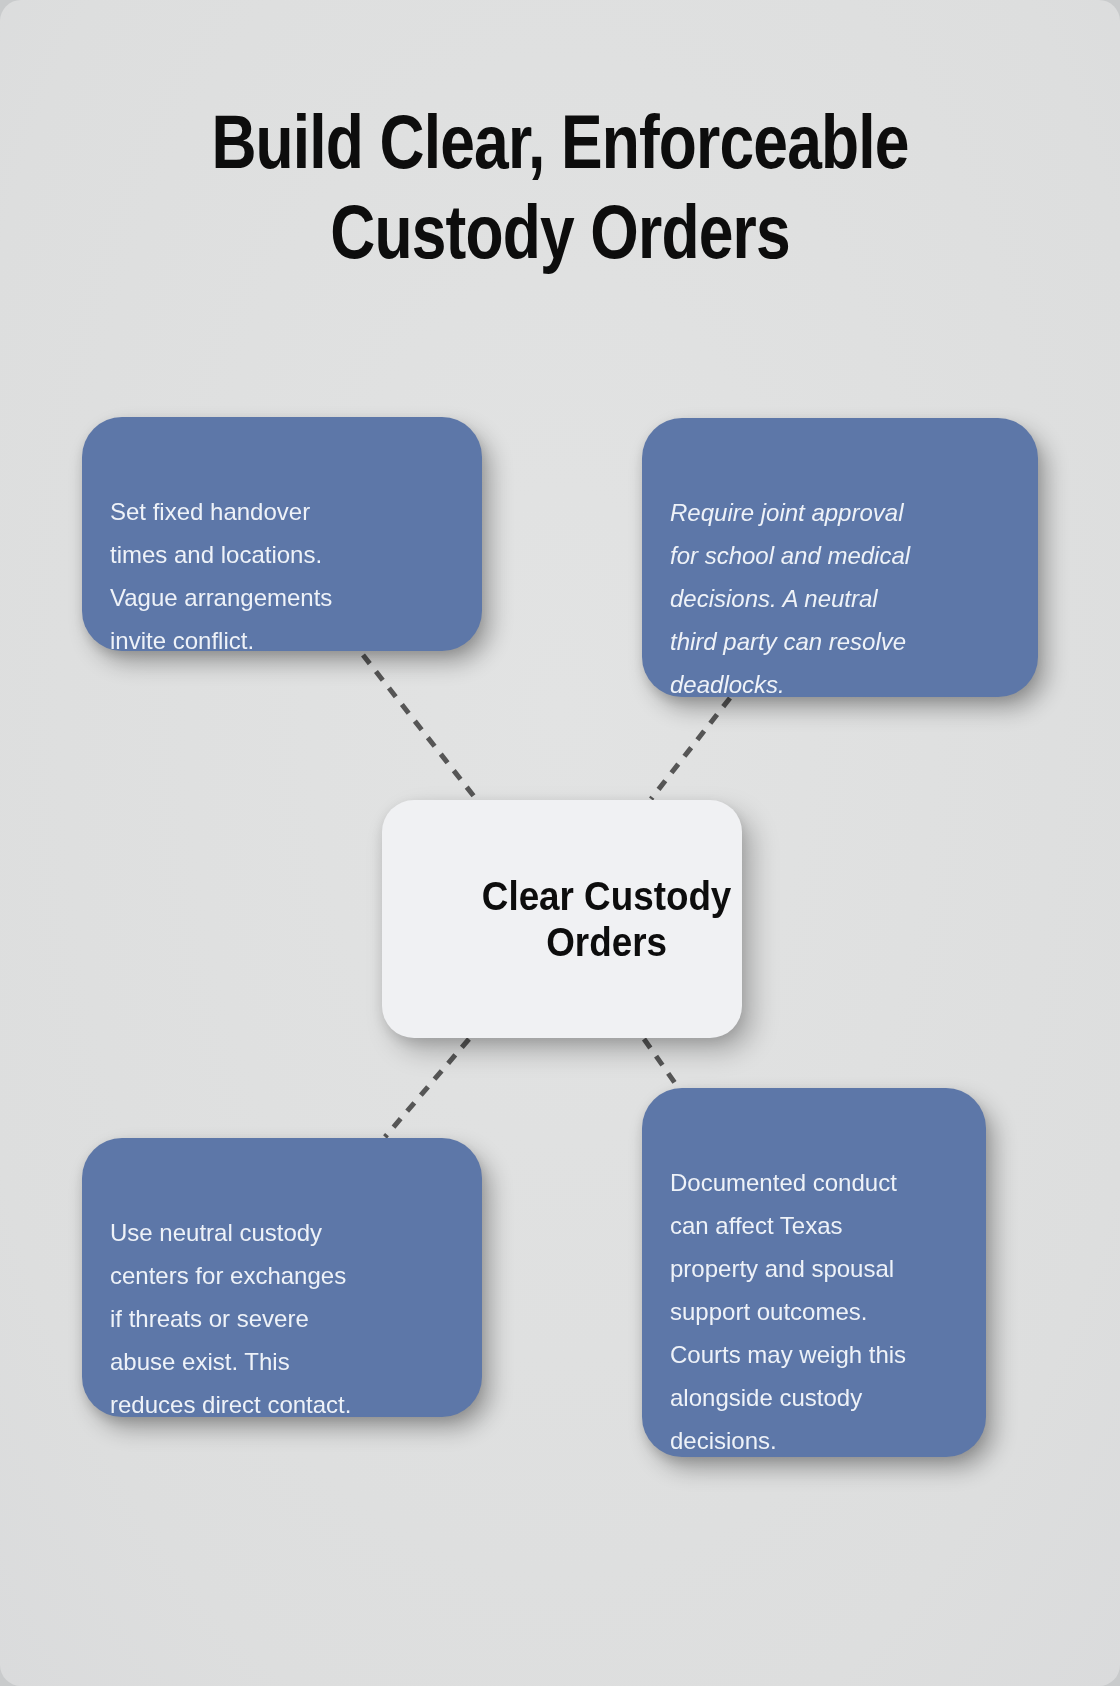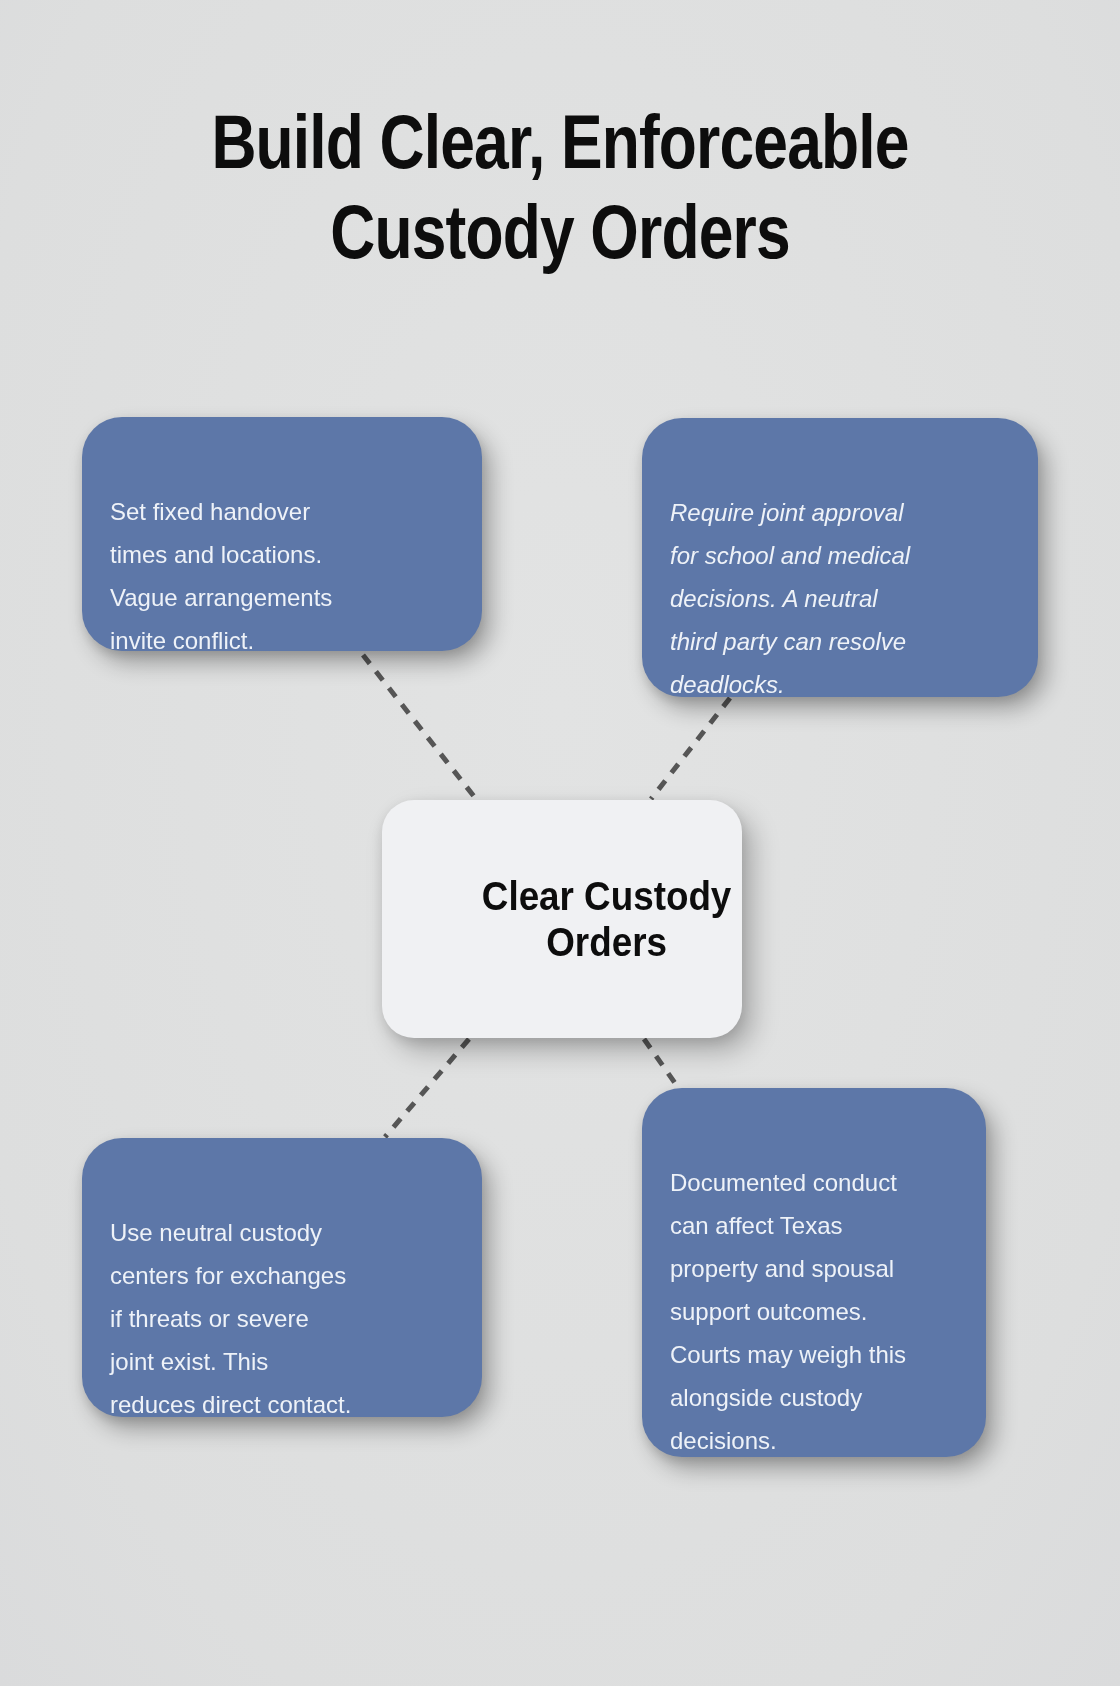--- a/index.html
+++ b/index.html
@@ -8,20 +8,21 @@
     background: #c9cbcc;
   }
   .canvas {
     position: relative;
     width: 1120px;
     height: 1686px;
     margin: 0 auto;
     overflow: hidden;
     background: radial-gradient(ellipse at 50% 42%, var(--background, #e3e4e4) 0%, #dddede 78%, #dadbdc 100%);
     font-family: "Liberation Sans", sans-serif;
+    border-radius: 21px;
   }
   .title {
     position: absolute;
     top: 97px;
     left: 0;
     right: 0;
     text-align: center;
     font-size: 76px;
     line-height: 90px;
     font-weight: 700;
@@ -113,21 +114,21 @@
 
   <div class="center-node">
     <div class="center-label">Clear Custody
 Orders</div>
   </div>
 
   <div class="node node-bl">
     <p class="node-text">Use neutral custody
 centers for exchanges
 if threats or severe
-joint exist. This
+abuse exist. This
 reduces direct contact.</p>
   </div>
 
   <div class="node node-br">
     <p class="node-text">Documented conduct
 can affect Texas
 property and spousal
 support outcomes.
 Courts may weigh this
 alongside custody

